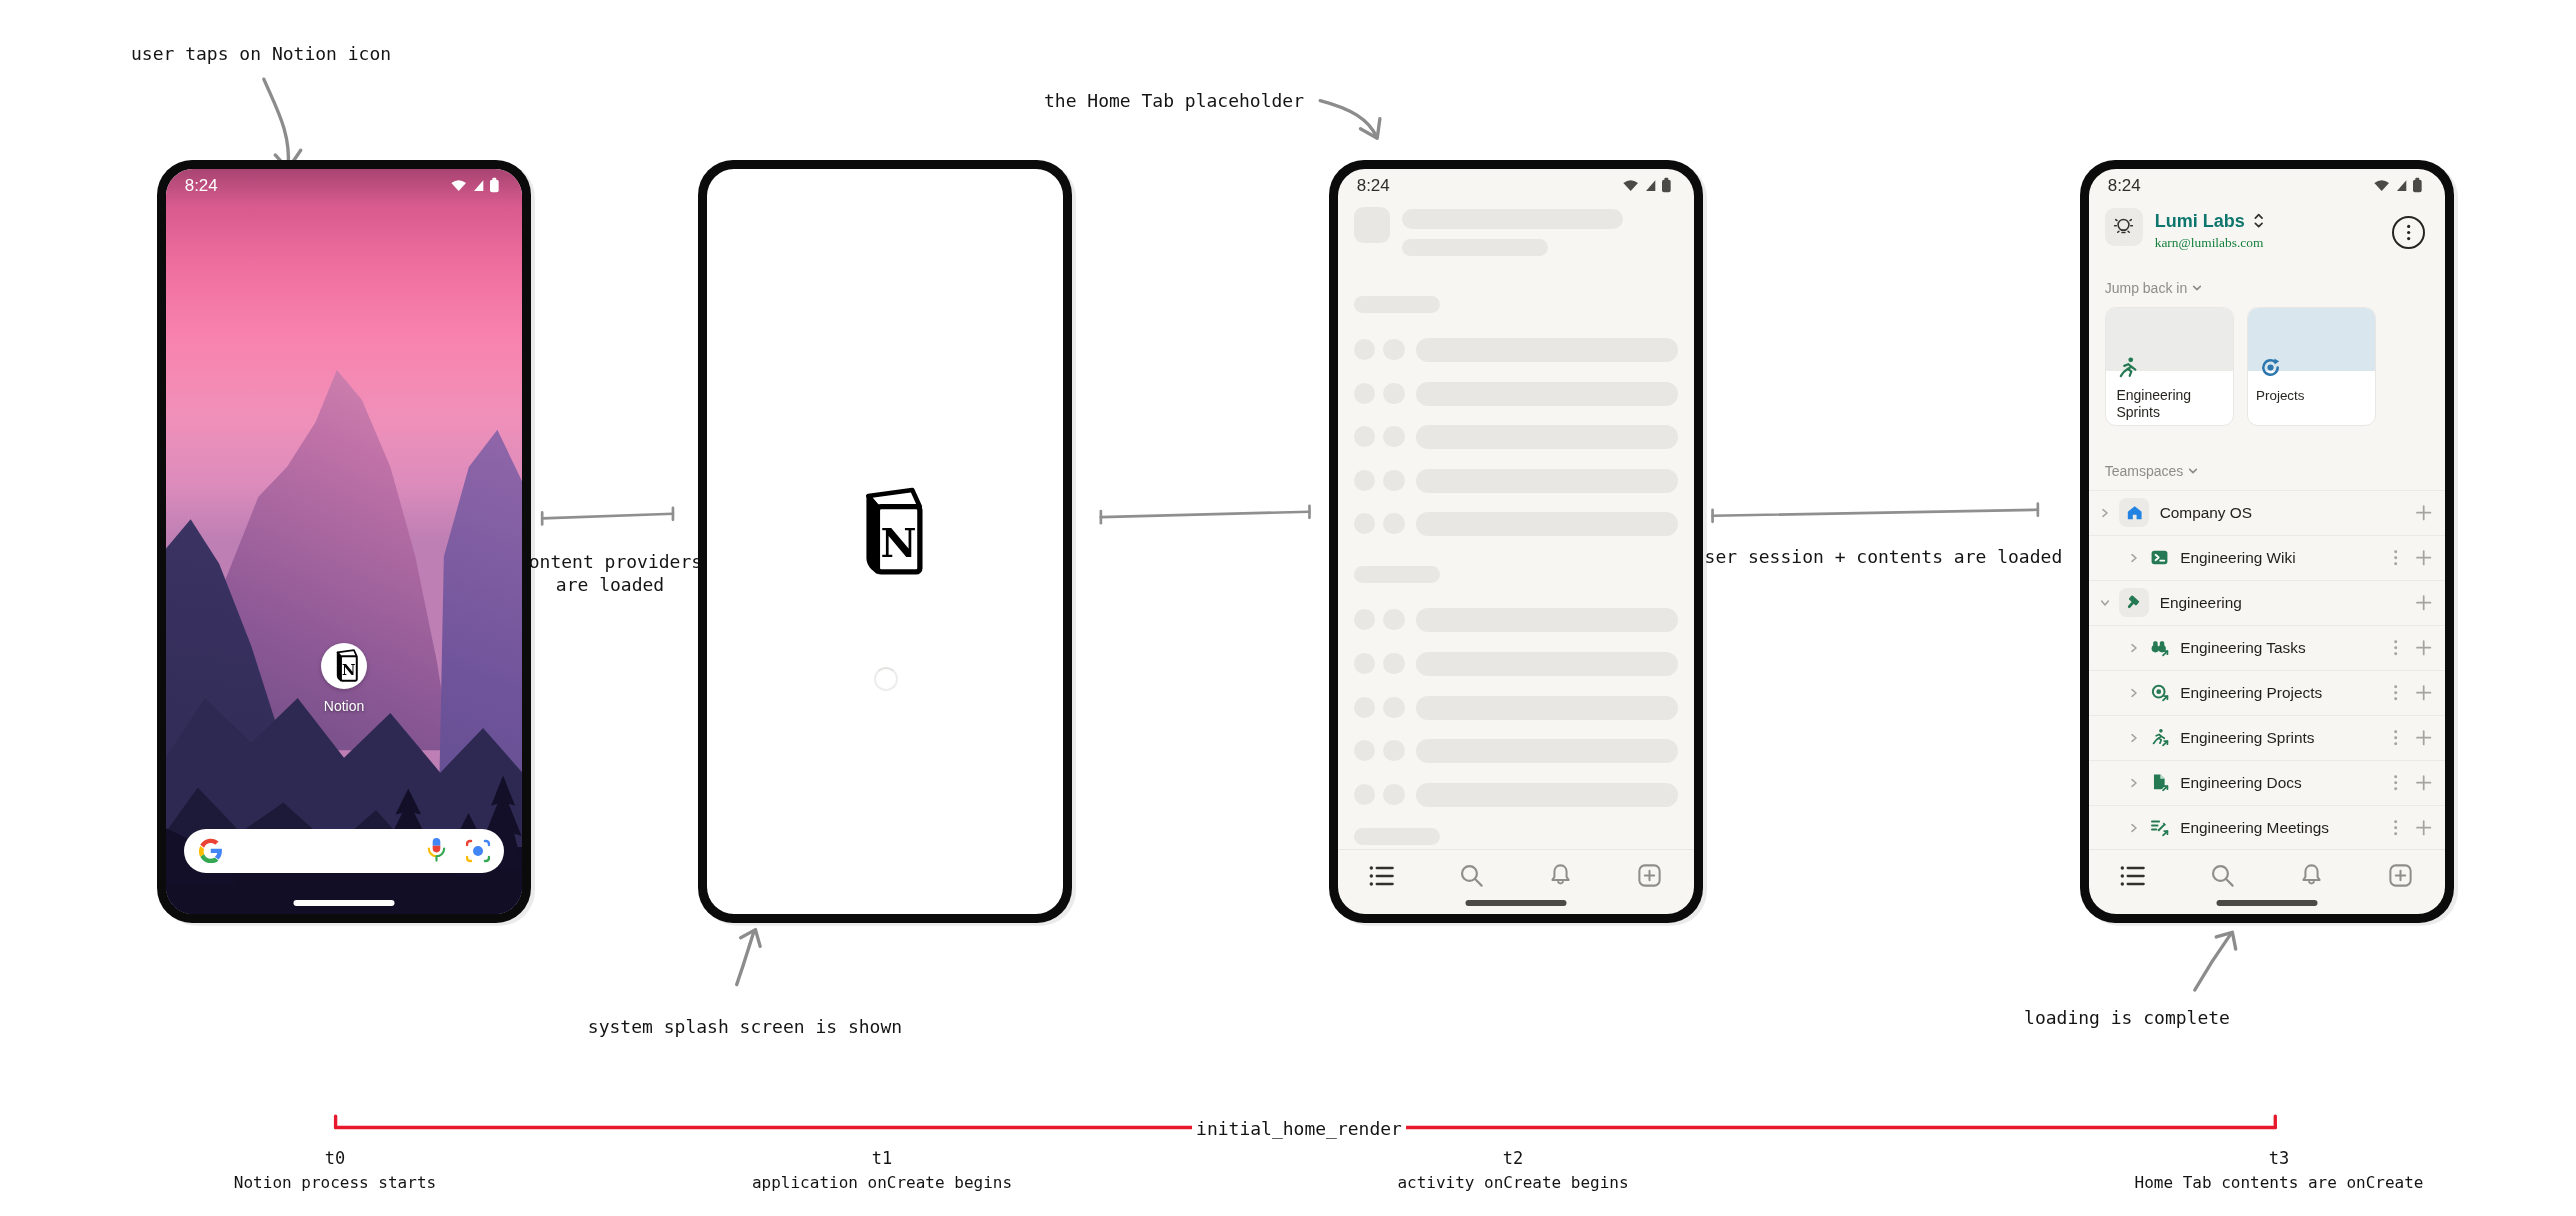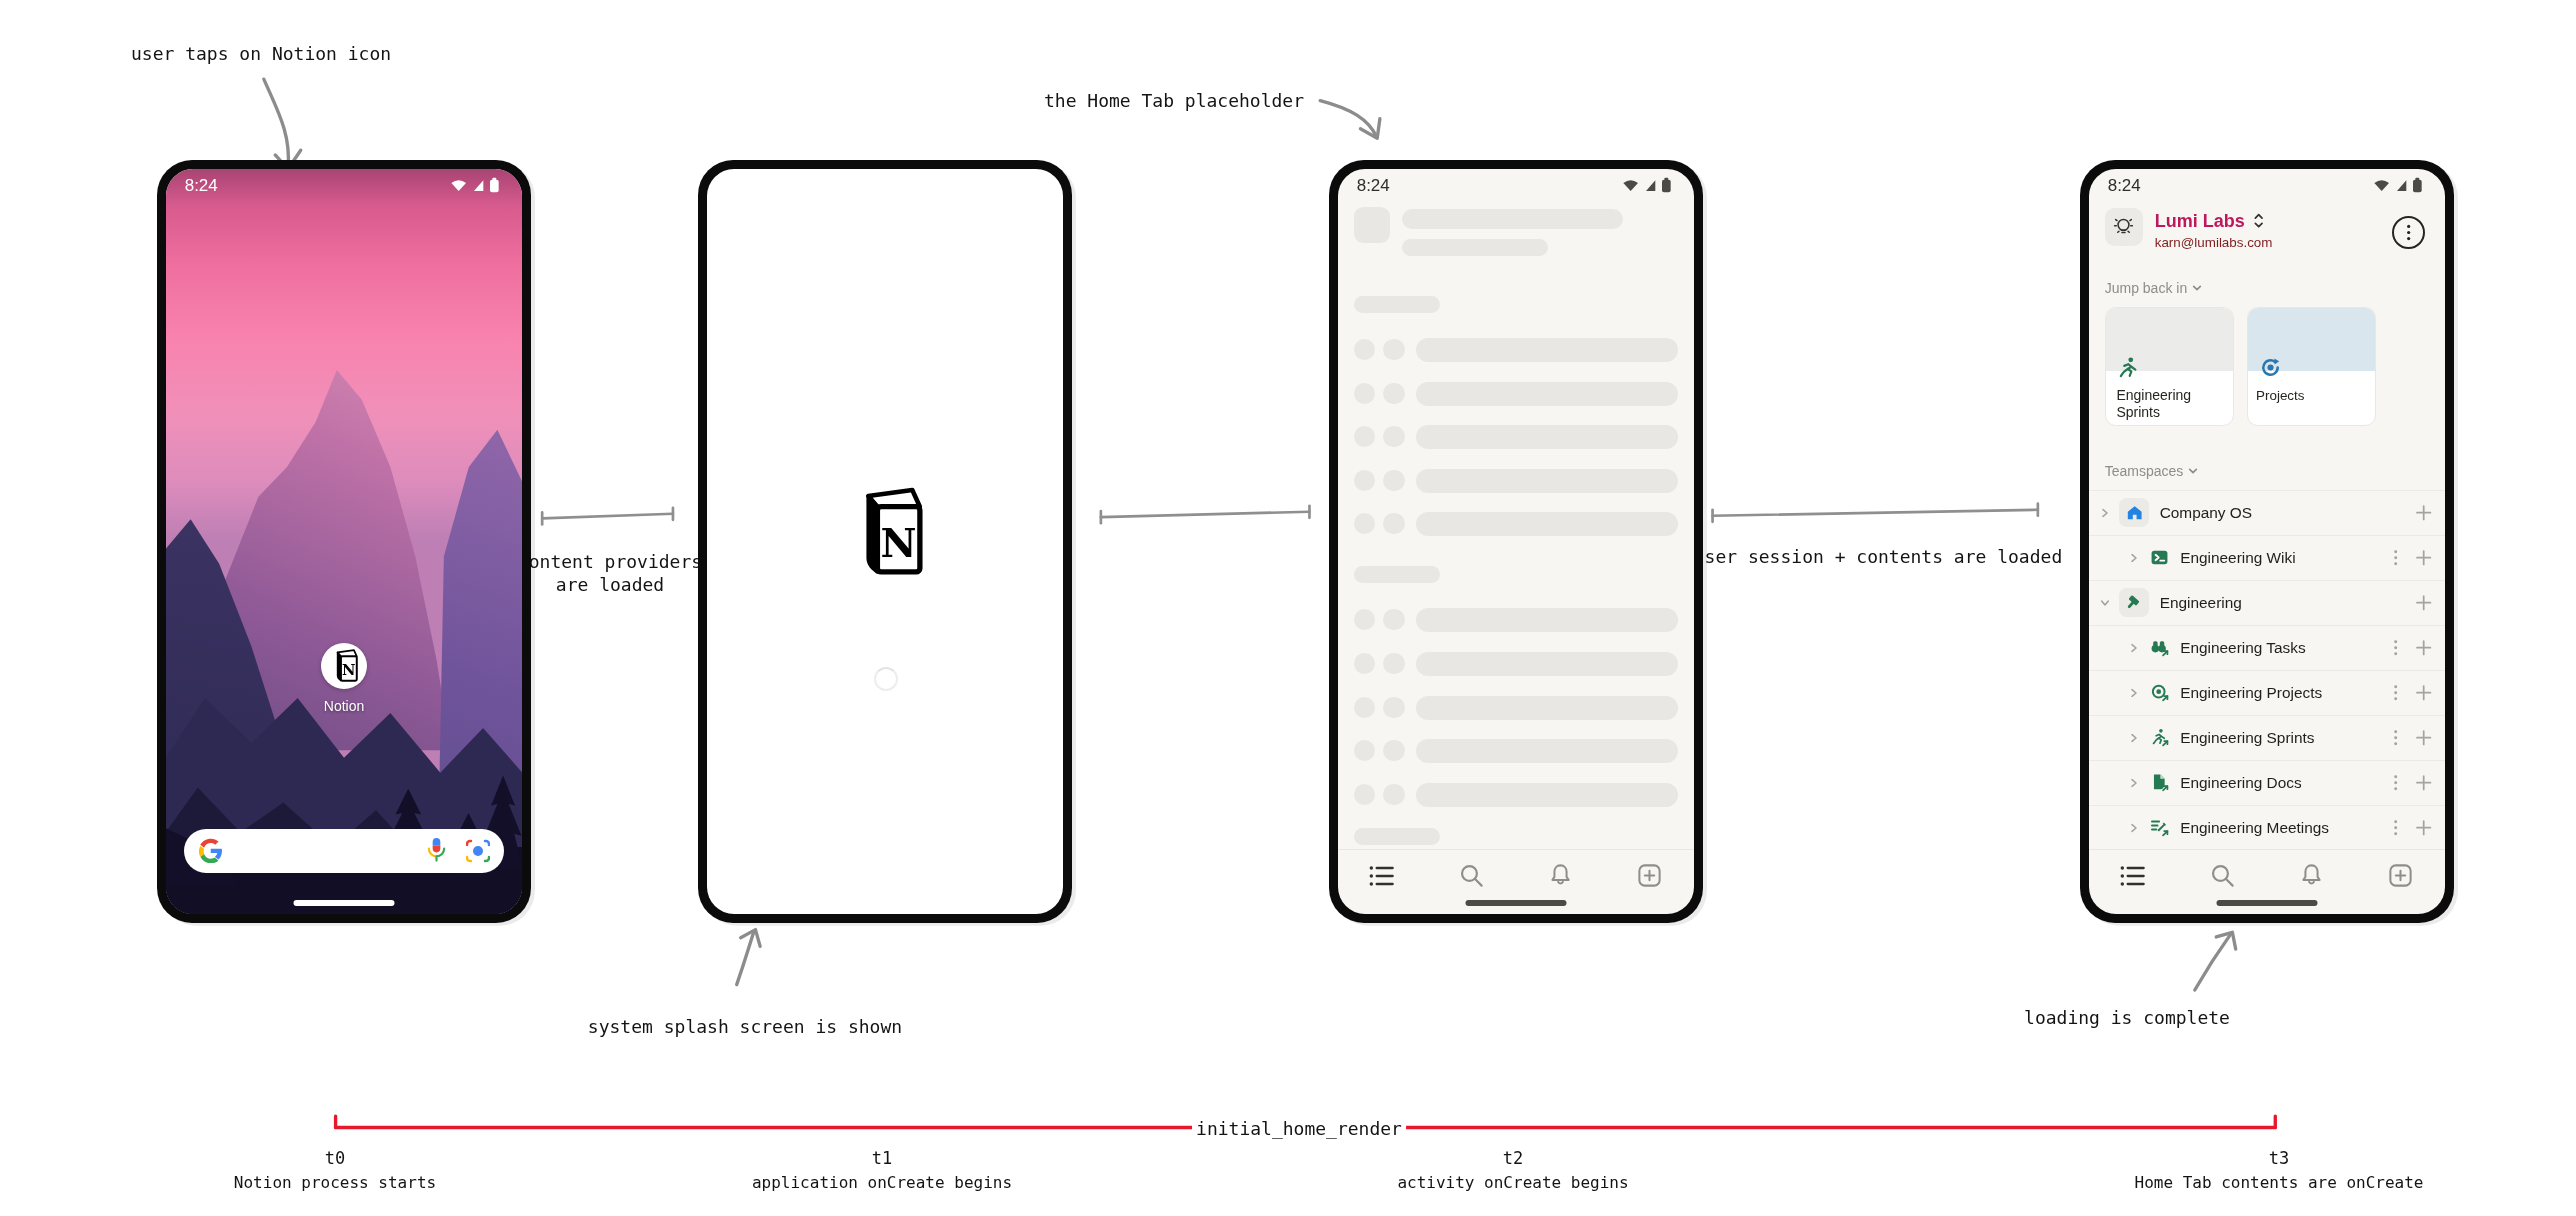--- a/index.html
+++ b/index.html
@@ -57,22 +57,22 @@
   .sk-row .bar{position:absolute;left:62px;right:0;top:0;height:24px;border-radius:12px;background:#e8e7e3;}
 
   .bottomnav{position:absolute;left:0;right:0;top:680px;height:52px;border-top:1.3px solid #e9e7e3;
              display:flex;align-items:center;z-index:25;}
   .navslot{flex:1;display:flex;align-items:center;justify-content:center;}
 
   
   .ph4 .screen{background:#f7f6f3;}
   .ws-avatar{position:absolute;left:16px;top:39px;width:38px;height:38px;border-radius:9.4px;background:#eceae7;
              display:flex;align-items:center;justify-content:center;}
-  .ws-name{position:absolute;left:66px;top:42px;font-size:18px;font-weight:bold;color:#be185d;display:flex;align-items:center;gap:7px;}
-  .ws-email{position:absolute;left:66px;top:66px;font-size:13.4px;color:#7f1d1d;}
+  .ws-name{position:absolute;left:66px;top:42px;font-size:18px;font-weight:bold;color:#0f766e;display:flex;align-items:center;gap:7px;}
+  .ws-email{position:absolute;left:66px;top:66px;font-size:13.4px;color:#15803d;font-family:Liberation Serif, serif;}
   .dots-circle{position:absolute;right:20px;top:47px;width:29.5px;height:29.5px;border:2px solid #26251f;border-radius:50%;
                display:flex;align-items:center;justify-content:center;}
   .sec-label{position:absolute;left:16px;font-size:14px;color:#8f8d88;display:flex;align-items:center;gap:4px;}
   .cards{position:absolute;left:16px;top:138px;right:0;height:121px;display:flex;gap:13.4px;overflow:hidden;}
   .card{position:relative;flex:0 0 129px;height:119px;background:#fff;border:1.3px solid #e9e7e3;border-radius:10.7px;box-sizing:border-box;overflow:hidden;}
   .card .cap{position:absolute;left:0;top:0;right:0;height:63px;}
   .card .cicon{position:absolute;left:10.7px;top:48px;}
   .card .clabel{position:absolute;left:10.7px;right:5.4px;top:79px;font-size:14px;line-height:17.4px;color:#26251f;}
   .rows{position:absolute;left:0;right:0;top:321px;}
   .trow{position:relative;height:44px;border-top:1.3px solid #eceae6;display:flex;align-items:center;}

